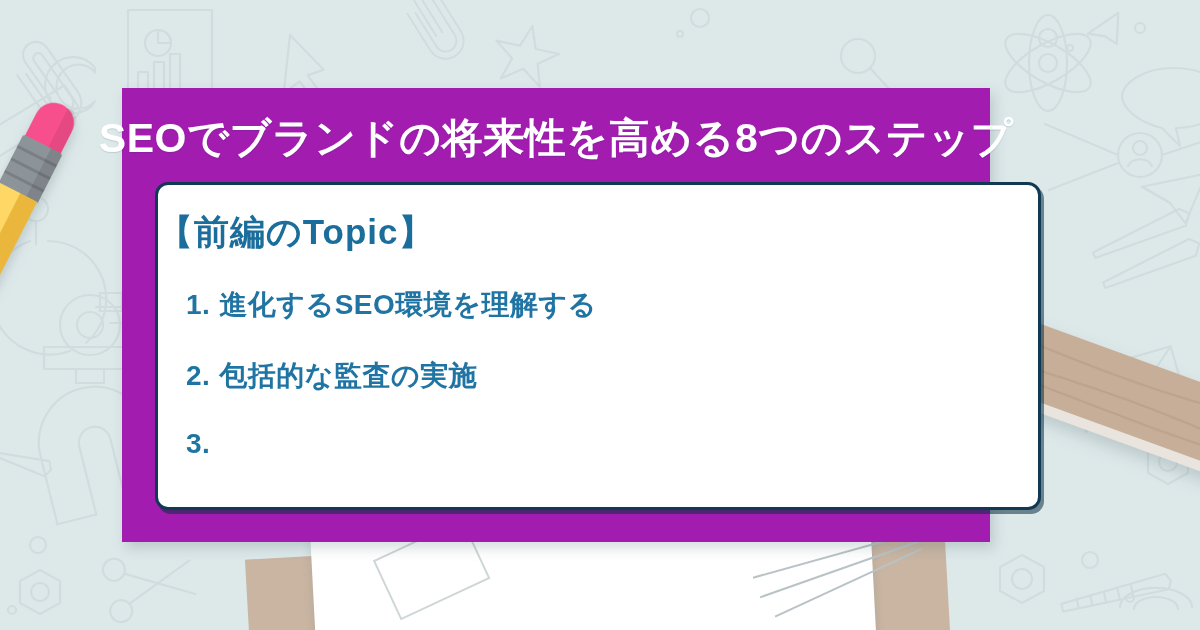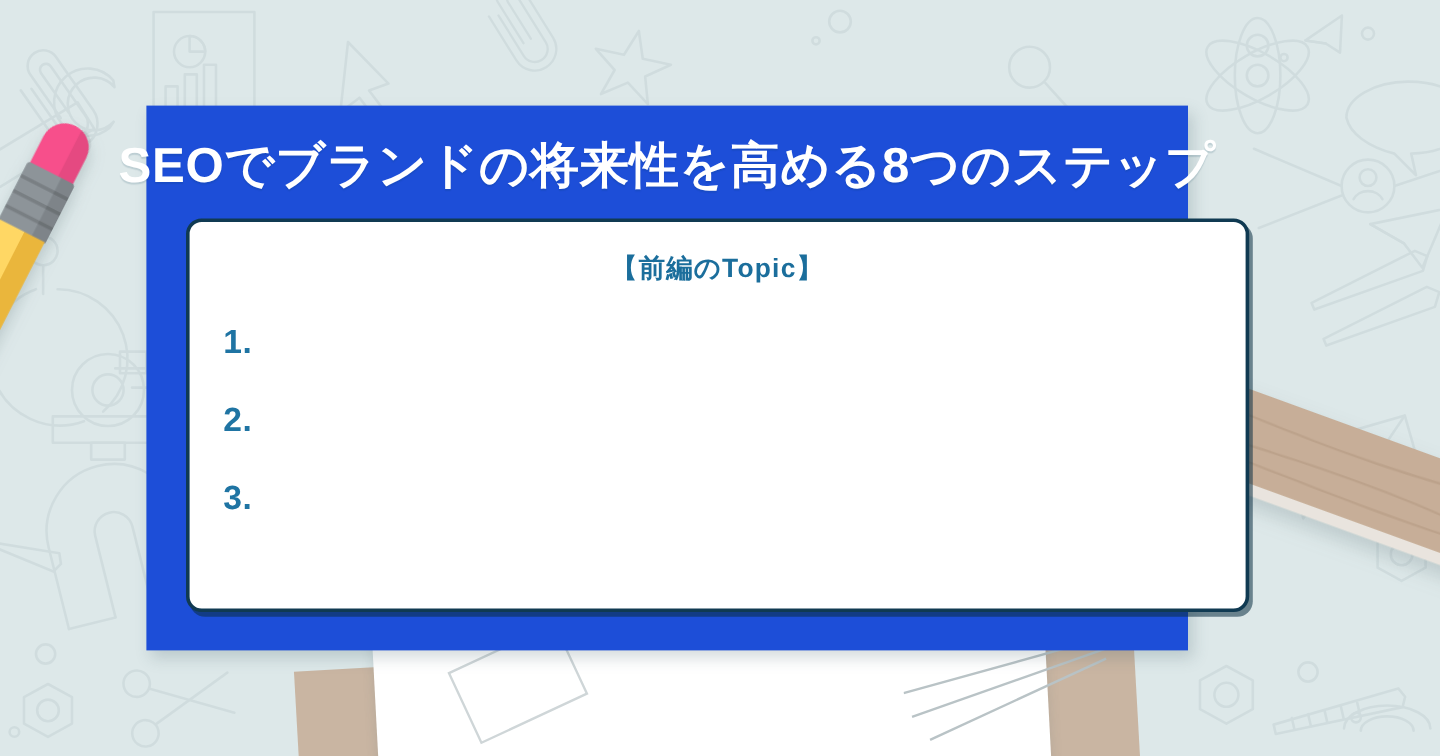--- a/index.html
+++ b/index.html
@@ -77,21 +77,21 @@
   }
   .paper .scribble{position:absolute;left:440px;top:20px;}
   .paper .sq{
     position:absolute;left:70px;top:8px;width:95px;height:62px;
     border:2px solid #cfd6d8;transform:rotate(-22deg);
   }
 
   
   #banner{
     position:absolute;left:122px;top:88px;width:868px;height:454px;
-    background:#1d4ed8;
+    background:#a21caf;
     box-shadow:4px 6px 12px rgba(70,95,105,.22);
   }
 
   #banner-title{
     position:absolute;left:0;right:0;top:10px;height:80px;
     display:flex;align-items:center;justify-content:center;
     color:#ffffff;
     font-size:41px;font-weight:bold;letter-spacing:.5px;
     white-space:nowrap;
     text-shadow:0 1px 1px rgba(0,60,90,.15);
@@ -101,23 +101,23 @@
     position:absolute;left:33px;top:94px;width:886px;height:328px;
     background:#ffffff;
     border:3px solid #103a52;
     border-radius:13px;
     box-sizing:border-box;
     box-shadow:3px 4px 0 rgba(10,45,65,.55);
   }
 
   #topic-heading{
     margin:24px 0 0 0;
-    text-align:center;
+    text-align:left;
     color:#1b6e9c;
-    font-size:22px;font-weight:bold;
+    font-size:35px;font-weight:bold;
     letter-spacing:1px;
   }
 
   #topic-list{
     list-style:none;margin:30px 0 0 0;padding:0 0 0 28px;
   }
   #topic-list li{
     display:flex;align-items:baseline;
     color:#1f74a3;
     font-size:28px;font-weight:bold;
@@ -327,23 +327,25 @@
 
   <div id="banner-title">SEOでブランドの将来性を高める8つのステップ</div>
 
   <div id="topic-card">
 
     <div id="topic-heading">【前編のTopic】</div>
 
     <ul id="topic-list">
       <li>
         <span class="num">1.</span>
+        <span class="txt">進化するSEO環境を理解する</span>
       </li>
       <li>
         <span class="num">2.</span>
+        <span class="txt">包括的な監査の実施</span>
       </li>
       <li>
         <span class="num">3.</span>
       </li>
     </ul>
 
   </div>
 </div>
 
 </body></html>

